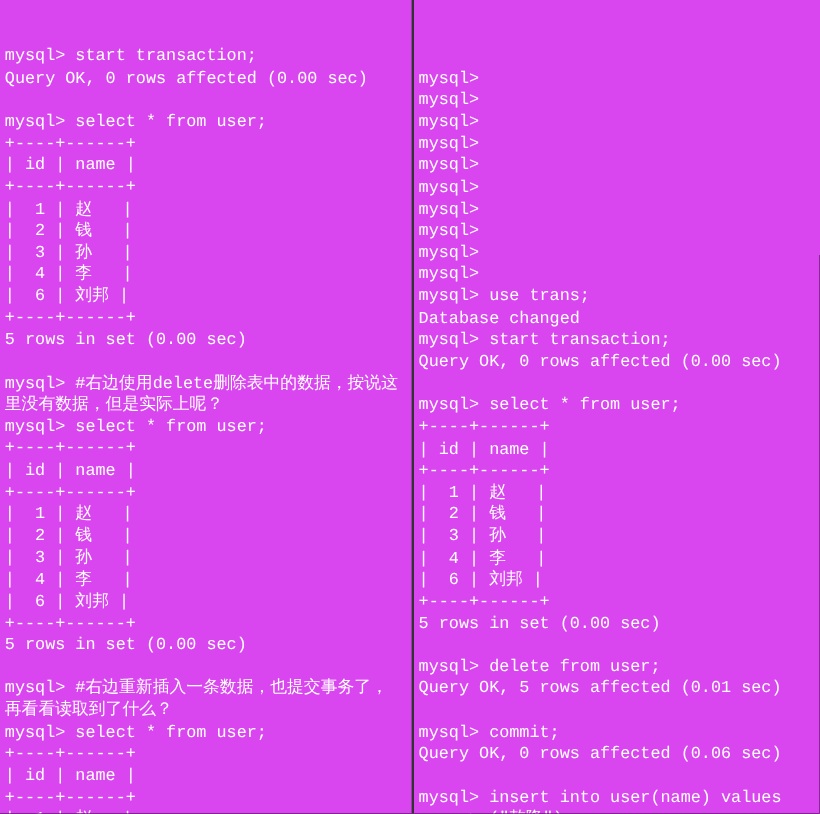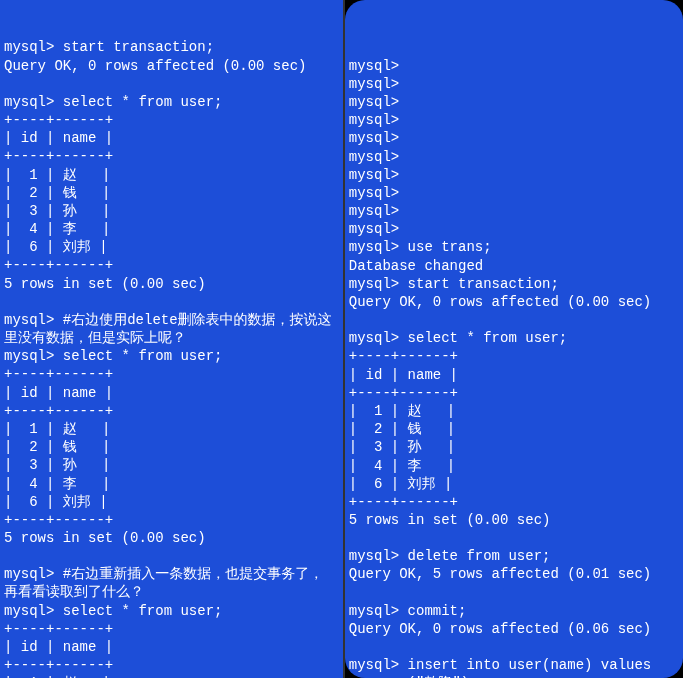--- a/index.html
+++ b/index.html
@@ -12,33 +12,32 @@
       color: #fff;
       font-family: "Consolas", "Courier New", monospace;
       font-size: 14px;
       line-height: 1.3;
       width: 683px;
       height: 678px;
       display: flex;
       overflow: hidden;
     }
     .pane {
-      background: #1d4ed8;
+      background: #d946ef;
       white-space: pre;
       overflow: hidden;
       padding: 2px 4px;
     }
     .pane-left {
       width: 375px;
       border-right: 2px solid #333;
     }
     .pane-right {
       width: 368px;
       position: relative;
-      border-radius: 20px;
     }
     .line {
       min-height: 18px;
     }
   </style>
 </head>
 <body>
 
 <div class="pane pane-left">
   <div id="left-content"><div class="line">mysql&gt; start transaction;</div><div class="line">Query OK, 0 rows affected (0.00 sec)</div><div class="line"></div><div class="line">mysql&gt; select * from user;</div><div class="line">+----+------+</div><div class="line">| id | name |</div><div class="line">+----+------+</div><div class="line">|  1 | 赵   |</div><div class="line">|  2 | 钱   |</div><div class="line">|  3 | 孙   |</div><div class="line">|  4 | 李   |</div><div class="line">|  6 | 刘邦 |</div><div class="line">+----+------+</div><div class="line">5 rows in set (0.00 sec)</div><div class="line"></div><div class="line">mysql&gt; #右边使用delete删除表中的数据，按说这</div><div class="line">里没有数据，但是实际上呢？</div><div class="line">mysql&gt; select * from user;</div><div class="line">+----+------+</div><div class="line">| id | name |</div><div class="line">+----+------+</div><div class="line">|  1 | 赵   |</div><div class="line">|  2 | 钱   |</div><div class="line">|  3 | 孙   |</div><div class="line">|  4 | 李   |</div><div class="line">|  6 | 刘邦 |</div><div class="line">+----+------+</div><div class="line">5 rows in set (0.00 sec)</div><div class="line"></div><div class="line">mysql&gt; #右边重新插入一条数据，也提交事务了，</div><div class="line">再看看读取到了什么？</div><div class="line">mysql&gt; select * from user;</div><div class="line">+----+------+</div><div class="line">| id | name |</div><div class="line">+----+------+</div><div class="line">|  1 | 赵   |</div></div>

